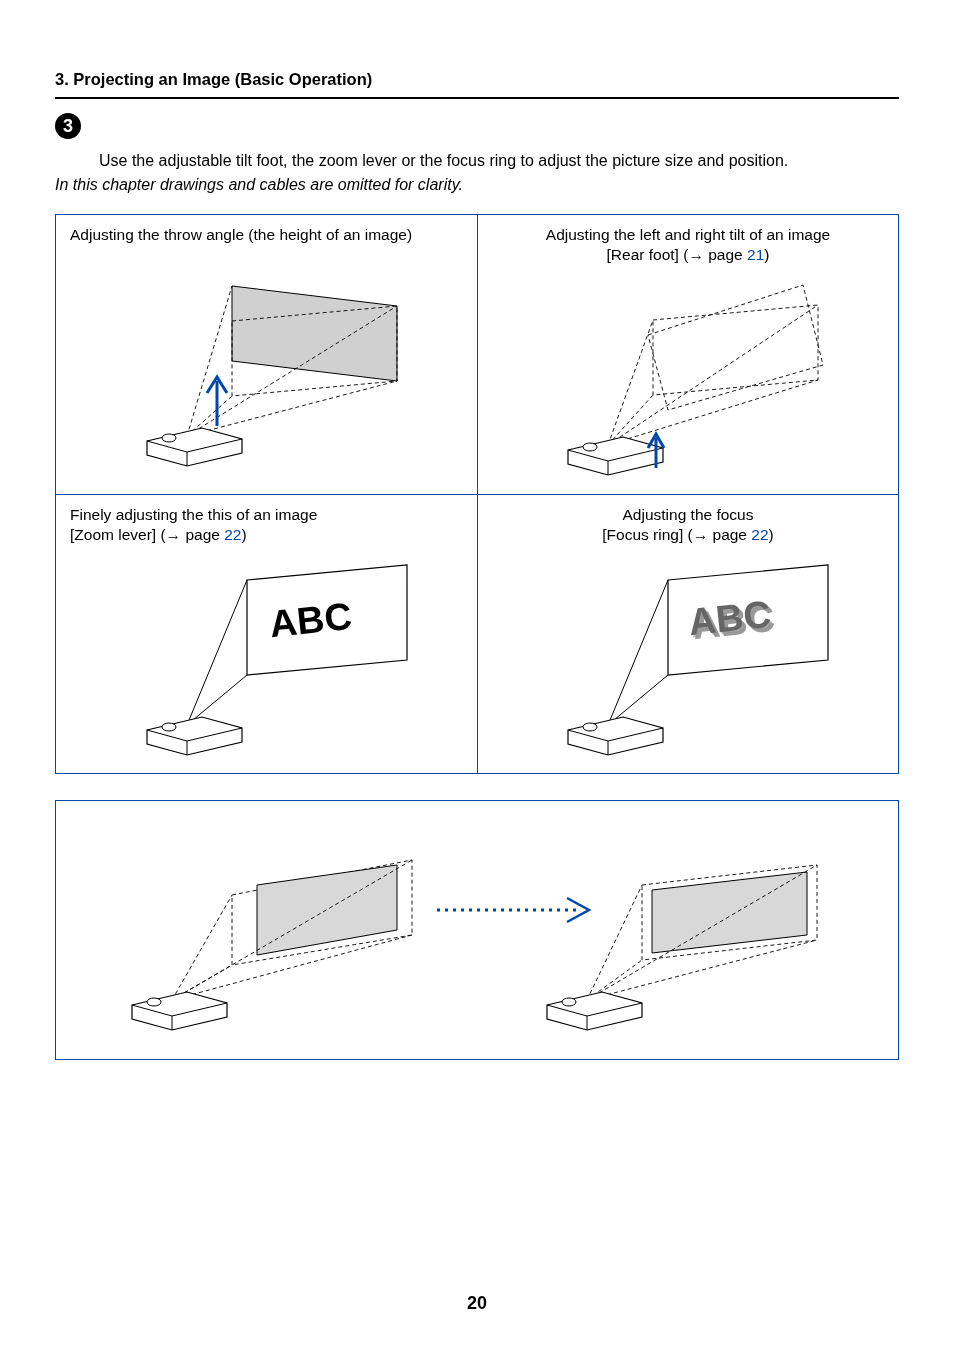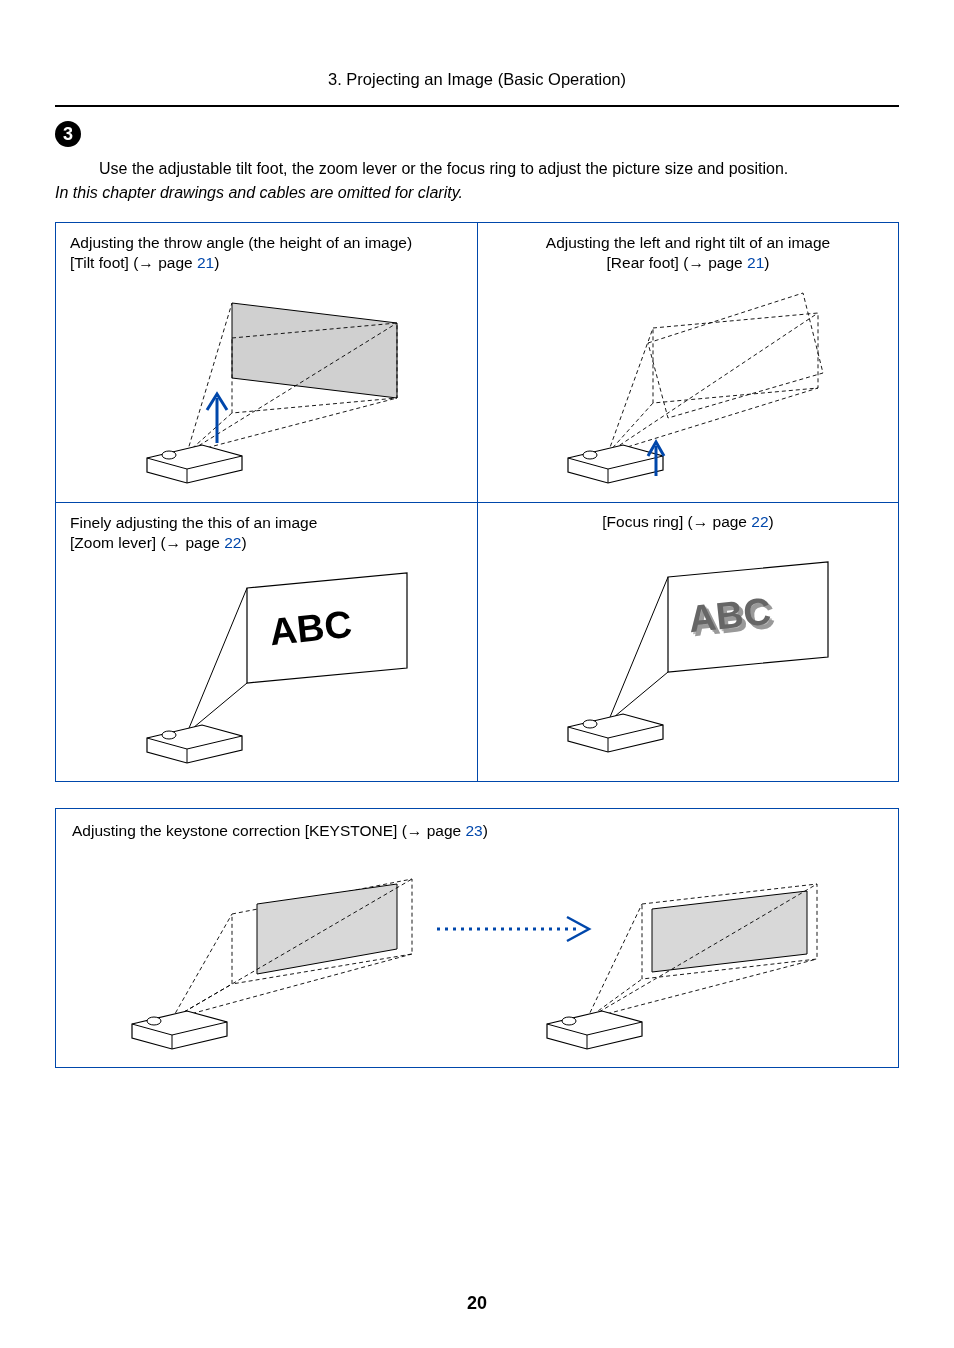--- a/index.html
+++ b/index.html
@@ -7,24 +7,24 @@
     width: 954px;
     height: 1348px;
     background: #fff;
     font-family: Arial, Helvetica, sans-serif;
     color: #000;
     position: relative;
     padding: 70px 55px 40px 55px;
   }
   .header-line {
     border-bottom: 2px solid #000;
-    text-align: center;
-    font-weight: normal;
+    text-align: left;
+    font-weight: bold;
     font-size: 16.5px;
-    padding-bottom: 16px;
+    padding-bottom: 8px;
     margin-bottom: 14px;
   }
   .section-title {
     display: flex;
     align-items: center;
     gap: 8px;
     margin-bottom: 10px;
   }
   .bullet-num {
     display: inline-flex;
@@ -104,23 +104,20 @@
   <span class="bullet-num">3</span>
 </div>
 
 <p class="intro">Use the adjustable tilt foot, the zoom lever or the focus ring to adjust the picture size and position.</p>
 <p class="intro-italic">In this chapter drawings and cables are omitted for clarity.</p>
 
 <div class="grid2x2">
 
   <div class="cell">
     <div class="cell-title">Adjusting the throw angle (the height of an image)</div>
-    <div class="pg-line">
-      <span>[Tilt foot] (</span><span class="arrow-sym">→</span><span> page </span><span class="pglink">21</span><span>)</span>
-    </div>
     <div class="illus">
       <svg width="300" height="190" viewBox="0 0 300 190">
 
         <polygon points="115,15 280,35 280,110 115,90" fill="#d0d0d0" stroke="#000" stroke-width="1"></polygon>
 
         <polygon points="115,50 280,35 280,110 115,125" fill="none" stroke="#000" stroke-width="0.9" stroke-dasharray="4,3"></polygon>
 
         <line x1="70" y1="165" x2="115" y2="15" stroke="#000" stroke-width="0.9" stroke-dasharray="4,3"></line>
         <line x1="70" y1="165" x2="280" y2="35" stroke="#000" stroke-width="0.9" stroke-dasharray="4,3"></line>
         <line x1="70" y1="165" x2="280" y2="110" stroke="#000" stroke-width="0.9" stroke-dasharray="4,3"></line>
@@ -184,20 +181,21 @@
           <path d="M 0 20 L 55 7 L 95 18 L 95 32 L 40 45 L 0 34 Z" fill="#fff" stroke="#000" stroke-width="1.2"></path>
           <path d="M 0 20 L 40 31 L 95 18" fill="none" stroke="#000" stroke-width="1"></path>
           <path d="M 40 31 L 40 45" fill="none" stroke="#000" stroke-width="1"></path>
           <ellipse cx="22" cy="17" rx="7" ry="4" fill="#fff" stroke="#000"></ellipse>
         </g>
       </svg>
     </div>
   </div>
 
   <div class="cell r b">
+    <div class="cell-title">Adjusting the focus</div>
     <div class="pg-line">
       <span>[Focus ring] (</span><span class="arrow-sym">→</span><span> page </span><span class="pglink">22</span><span>)</span>
     </div>
     <div class="illus">
       <svg width="300" height="200" viewBox="0 0 300 200">
         <polygon points="130,25 290,10 290,105 130,120" fill="#fff" stroke="#000" stroke-width="1.2"></polygon>
 
         <text x="195" y="78" font-size="38" font-weight="900" font-family="Arial" fill="#bbb" transform="rotate(-6 195 78)" text-anchor="middle">ABC</text>
         <text x="197" y="80" font-size="38" font-weight="900" font-family="Arial" fill="#999" transform="rotate(-6 197 80)" text-anchor="middle">ABC</text>
         <text x="193" y="76" font-size="38" font-weight="900" font-family="Arial" fill="#666" transform="rotate(-6 193 76)" text-anchor="middle">ABC</text>
@@ -208,23 +206,20 @@
           <path d="M 0 20 L 40 31 L 95 18" fill="none" stroke="#000" stroke-width="1"></path>
           <path d="M 40 31 L 40 45" fill="none" stroke="#000" stroke-width="1"></path>
           <ellipse cx="22" cy="17" rx="7" ry="4" fill="#fff" stroke="#000"></ellipse>
         </g>
       </svg>
     </div>
   </div>
 </div>
 
 <div class="keystone-box">
-  <div class="cell-title">
-    <span>Adjusting the keystone correction [KEYSTONE] (</span><span class="arrow-sym">→</span><span> page </span><span class="pglink">23</span><span>)</span>
-  </div>
   <div class="keystone-illus">
     <svg width="760" height="200" viewBox="0 0 760 200">
 
       <polygon points="135,65 315,30 315,105 135,135" fill="none" stroke="#000" stroke-width="0.9" stroke-dasharray="4,3"></polygon>
       <polygon points="160,55 300,35 300,100 160,125" fill="#d8d8d8" stroke="#000" stroke-width="1"></polygon>
       <line x1="75" y1="170" x2="135" y2="65" stroke="#000" stroke-width="0.9" stroke-dasharray="4,3"></line>
       <line x1="75" y1="170" x2="315" y2="30" stroke="#000" stroke-width="0.9" stroke-dasharray="4,3"></line>
       <line x1="75" y1="170" x2="315" y2="105" stroke="#000" stroke-width="0.9" stroke-dasharray="4,3"></line>
       <line x1="75" y1="170" x2="135" y2="135" stroke="#000" stroke-width="0.9" stroke-dasharray="4,3"></line>
       <g transform="translate(35,155)">

